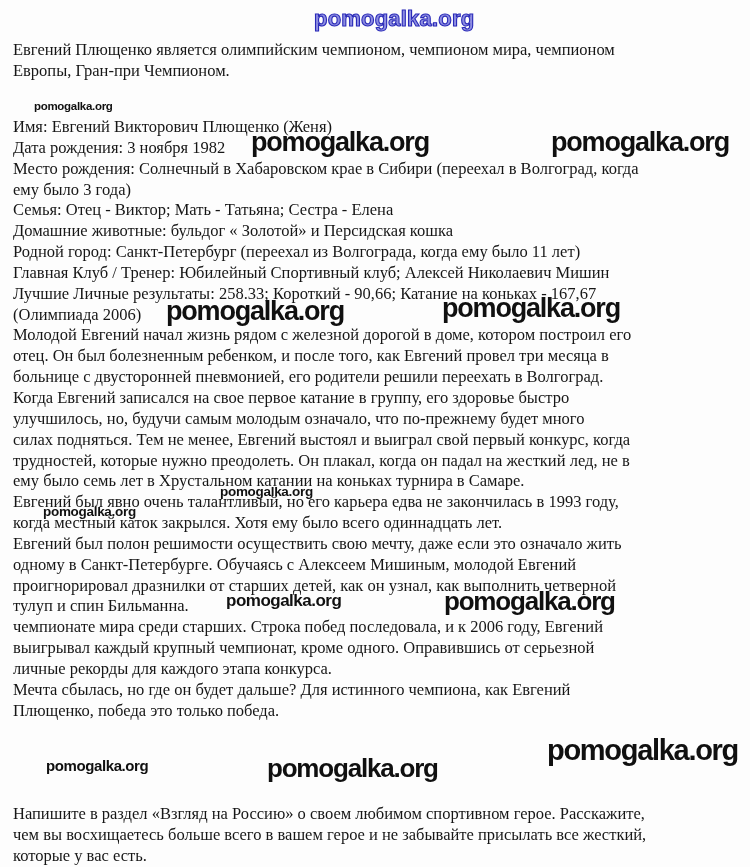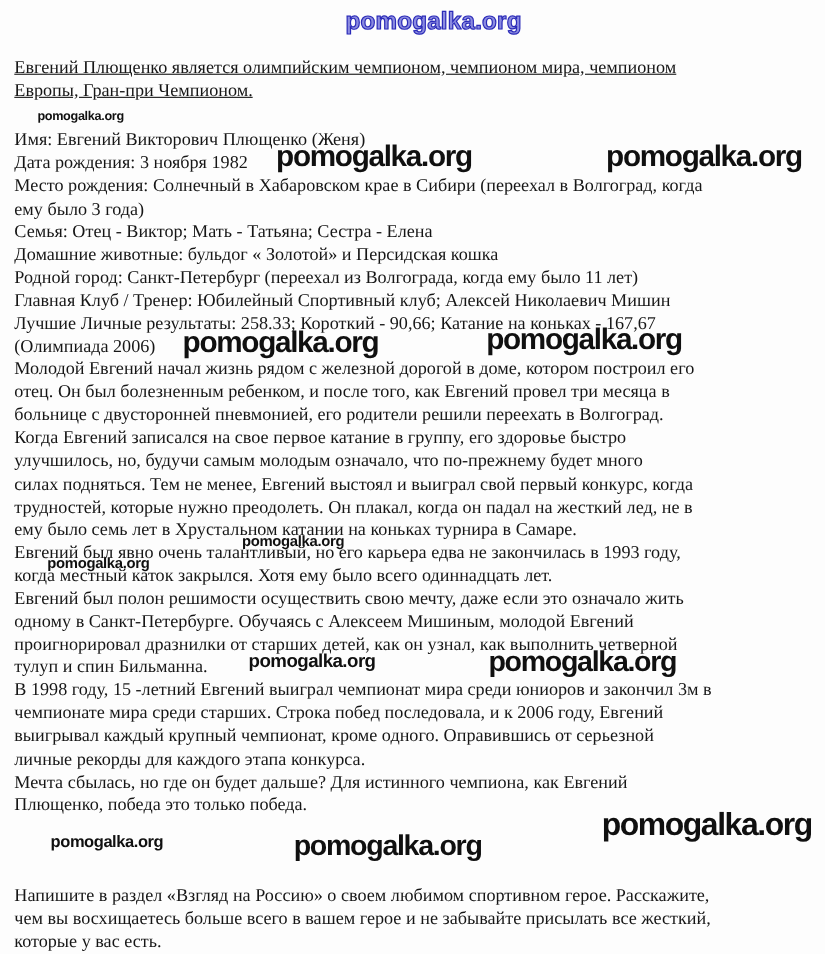--- a/index.html
+++ b/index.html
@@ -19,21 +19,21 @@
   .para {
     position: absolute;
     left: 13px;
     font-size: 16.5px;
     line-height: 20.85px;
     white-space: nowrap;
   }
   .para .line {
     height: 20.85px;
   }
-  .para-intro { top: 51px; text-decoration: underline; }
+  .para-intro { top: 40px; }
   .para-body  { top: 117px; }
   .para-task  { top: 804px; }
 
   
   .wm {
     position: absolute;
     font-family: "Liberation Sans", "DejaVu Sans", sans-serif;
     font-weight: bold;
     color: #101010;
     white-space: nowrap;
@@ -101,21 +101,20 @@
       <div class="line">улучшилось, но, будучи самым молодым означало, что по-прежнему будет много</div>
       <div class="line">силах подняться. Тем не менее, Евгений выстоял и выиграл свой первый конкурс, когда</div>
       <div class="line">трудностей, которые нужно преодолеть. Он плакал, когда он падал на жесткий лед, не в</div>
       <div class="line">ему было семь лет в Хрустальном катании на коньках турнира в Самаре.</div>
       <div class="line">Евгений был явно очень талантливый, но его карьера едва не закончилась в 1993 году,</div>
       <div class="line">когда местный каток закрылся. Хотя ему было всего одиннадцать лет.</div>
       <div class="line">Евгений был полон решимости осуществить свою мечту, даже если это означало жить</div>
       <div class="line">одному в Санкт-Петербурге. Обучаясь с Алексеем Мишиным, молодой Евгений</div>
       <div class="line">проигнорировал дразнилки от старших детей, как он узнал, как выполнить четверной</div>
       <div class="line">тулуп и спин Бильманна.</div>
-      <div class="line">В 1998 году, 15 -летний Евгений выиграл чемпионат мира среди юниоров и закончил 3м в</div>
       <div class="line">чемпионате мира среди старших. Строка побед последовала, и к 2006 году, Евгений</div>
       <div class="line">выигрывал каждый крупный чемпионат, кроме одного. Оправившись от серьезной</div>
       <div class="line">личные рекорды для каждого этапа конкурса.</div>
       <div class="line">Мечта сбылась, но где он будет дальше? Для истинного чемпиона, как Евгений</div>
       <div class="line">Плющенко, победа это только победа.</div>
     </div>
   <div class="para para-task">
       <div class="line">Напишите в раздел «Взгляд на Россию» о своем любимом спортивном герое. Расскажите,</div>
       <div class="line">чем вы восхищаетесь больше всего в вашем герое и не забывайте присылать все жесткий,</div>
       <div class="line">которые у вас есть.</div>

